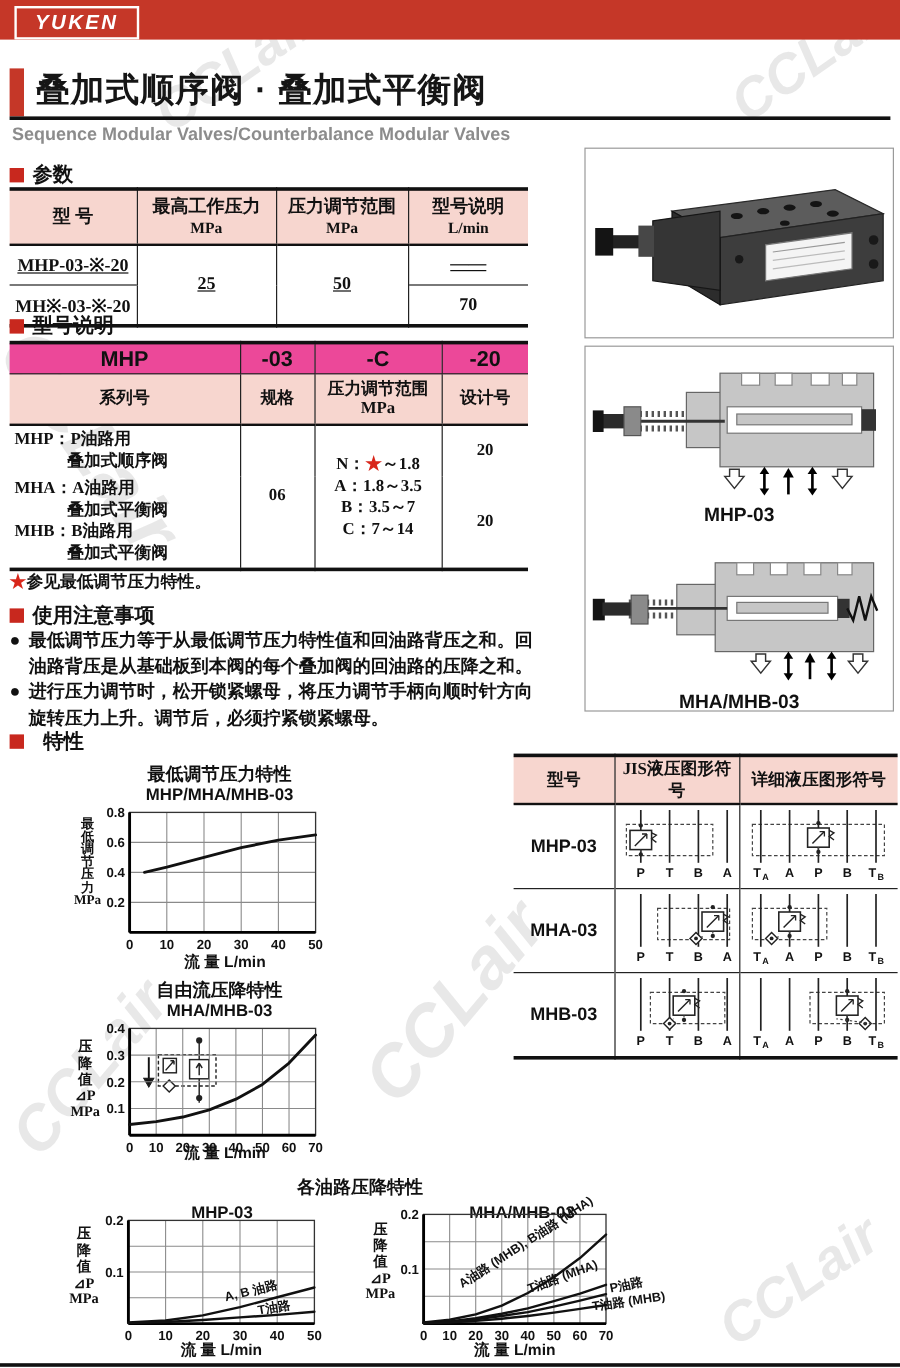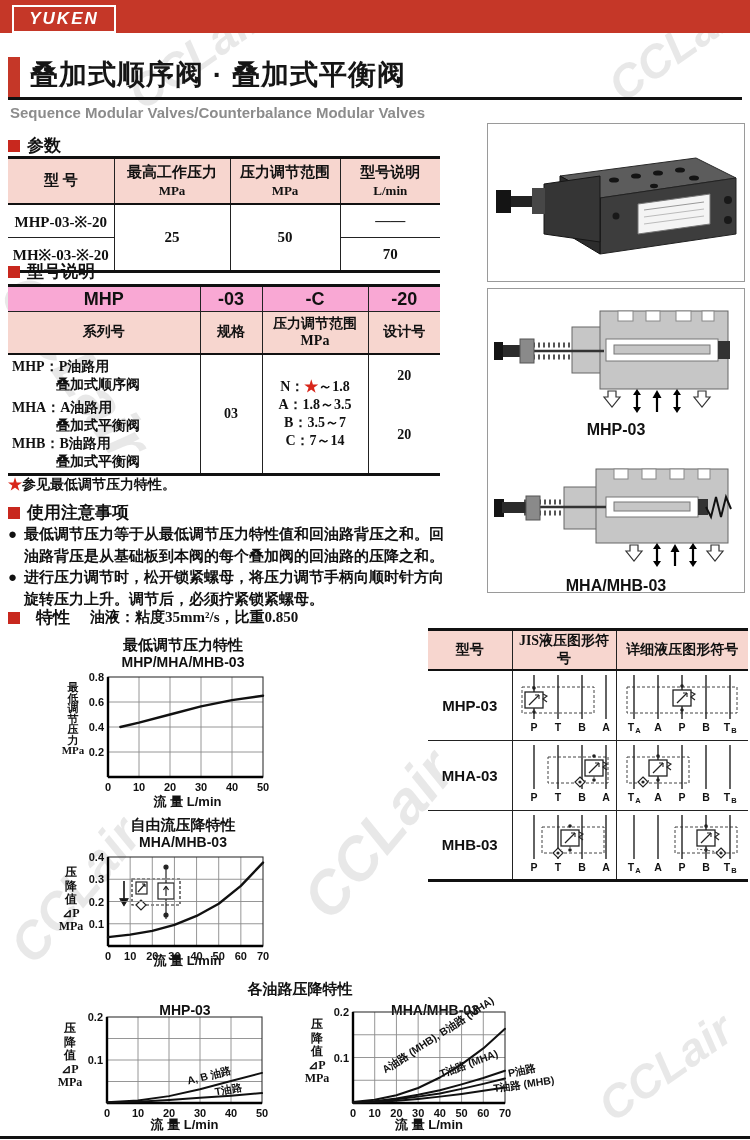--- a/index.html
+++ b/index.html
@@ -26,21 +26,21 @@
   table{border-collapse:collapse;}
   .ptab,.mtab{position:absolute;left:8px;table-layout:fixed;
       border-top:3px solid #111;border-bottom:3px solid #111;}
   .ptab td,.ptab th,.mtab td,.mtab th{border-left:1.2px solid #222;border-right:1.2px solid #222;
       text-align:center;vertical-align:middle;padding:0;}
   .ptab th{background:#f7d6cf;font:bold 15px "Liberation Serif",serif;border-bottom:2.5px solid #111;}
   .ptab td{font:bold 15px "Liberation Serif",serif;border-top:1.2px solid #222;}
   .ptab tr td:first-child,.ptab tr th:first-child,.mtab tr td:first-child,.mtab tr th:first-child{border-left:none;}
   .ptab tr td:last-child,.ptab tr th:last-child,.mtab tr td:last-child,.mtab tr th:last-child{border-right:none;}
   .small{font-size:13px;font-weight:bold;}
-  .mtab .code{background:#f9a8d4;font:bold 18px "Liberation Sans",sans-serif;border-bottom:1.2px solid #222;}
+  .mtab .code{background:#ec4899;font:bold 18px "Liberation Sans",sans-serif;border-bottom:1.2px solid #222;}
   .mtab .sub{background:#f7d6cf;font:bold 14px "Liberation Serif",serif;border-bottom:2.5px solid #111;}
   .mtab td{font:bold 14px "Liberation Serif",serif;border-top:none;}
   .mtab .seriescell{text-align:left;padding:2px 0 2px 4px;line-height:18px;}
   .indent{padding-left:44px;}
   .rangecell{text-align:left;padding-left:10px;line-height:19px;}
   .sep{border-top:1.2px solid #222;}
   .note-item{position:relative;padding-left:16px;font:bold 15px "Liberation Serif",serif;line-height:21.5px;color:#111;}
   .note-item .bullet{position:absolute;left:0;top:0;}
   
   .ctitle{position:absolute;text-align:center;font:bold 15px "Liberation Sans",sans-serif;color:#111;}
@@ -92,21 +92,21 @@
       <col style="width:110px">
       <col style="width:100px">
     </colgroup>
   <tbody>
       <tr style="height:46px;">
     <th>型 号</th>
     <th><span>最高工作压力</span><br><span class="small">MPa</span></th>
     <th><span>压力调节范围</span><br><span class="small">MPa</span></th>
     <th><span>型号说明</span><br><span class="small">L/min</span></th>
   </tr>
-  <tr style="height:34px;">
+  <tr style="height:34px;text-decoration:underline;">
     <td>MHP-03-※-20</td>
     <td rowspan="2">25</td>
     <td rowspan="2">50</td>
     <td>——</td>
   </tr>
   <tr style="height:34px;">
     <td>MH※-03-※-20</td>
     <td>70</td>
   </tr>
 </tbody>
@@ -134,21 +134,21 @@
     <th class="sub">系列号</th>
     <th class="sub">规格</th>
     <th class="sub"><span>压力调节范围</span><br><span>MPa</span></th>
     <th class="sub">设计号</th>
   </tr>
   <tr style="height:43px;">
     <td class="seriescell">
       <div>MHP：P油路用</div>
       <div class="indent">叠加式顺序阀</div>
     </td>
-    <td rowspan="2">03</td>
+    <td rowspan="2">06</td>
     <td rowspan="2" class="rangecell">
       <div><span>N：</span><span class="star">★</span><span>～1.8</span></div>
       <div>A：1.8～3.5</div>
       <div>B：3.5～7</div>
       <div>C：7～14</div>
     </td>
     <td>20</td>
   </tr>
   <tr style="height:75px;">
     <td class="seriescell sep">
@@ -176,21 +176,20 @@
   </div>
   <div class="note-item">
     <span class="bullet">●</span>
     <span>进行压力调节时，松开锁紧螺母，将压力调节手柄向顺时针方向旋转压力上升。调节后，必须拧紧锁紧螺母。</span>
   </div>
 </div>
 
 <div class="sec" style="left:8px;top:606px;gap:16px;">
   <span class="sq"></span>
   <span>特性</span>
-  <span style="font:bold 15px 'Liberation Serif',serif;margin-left:4px;">油液：粘度35mm²/s，比重0.850</span>
 </div>
 
 <div class="ctitle" style="left:83px;top:636px;width:200px;">最低调节压力特性</div>
 <div class="csub" style="left:83px;top:654px;width:200px;">MHP/MHA/MHB-03</div>
 <div class="ylab tight" style="left:56px;top:682px;">最
 低
 调
 节
 压
 力

